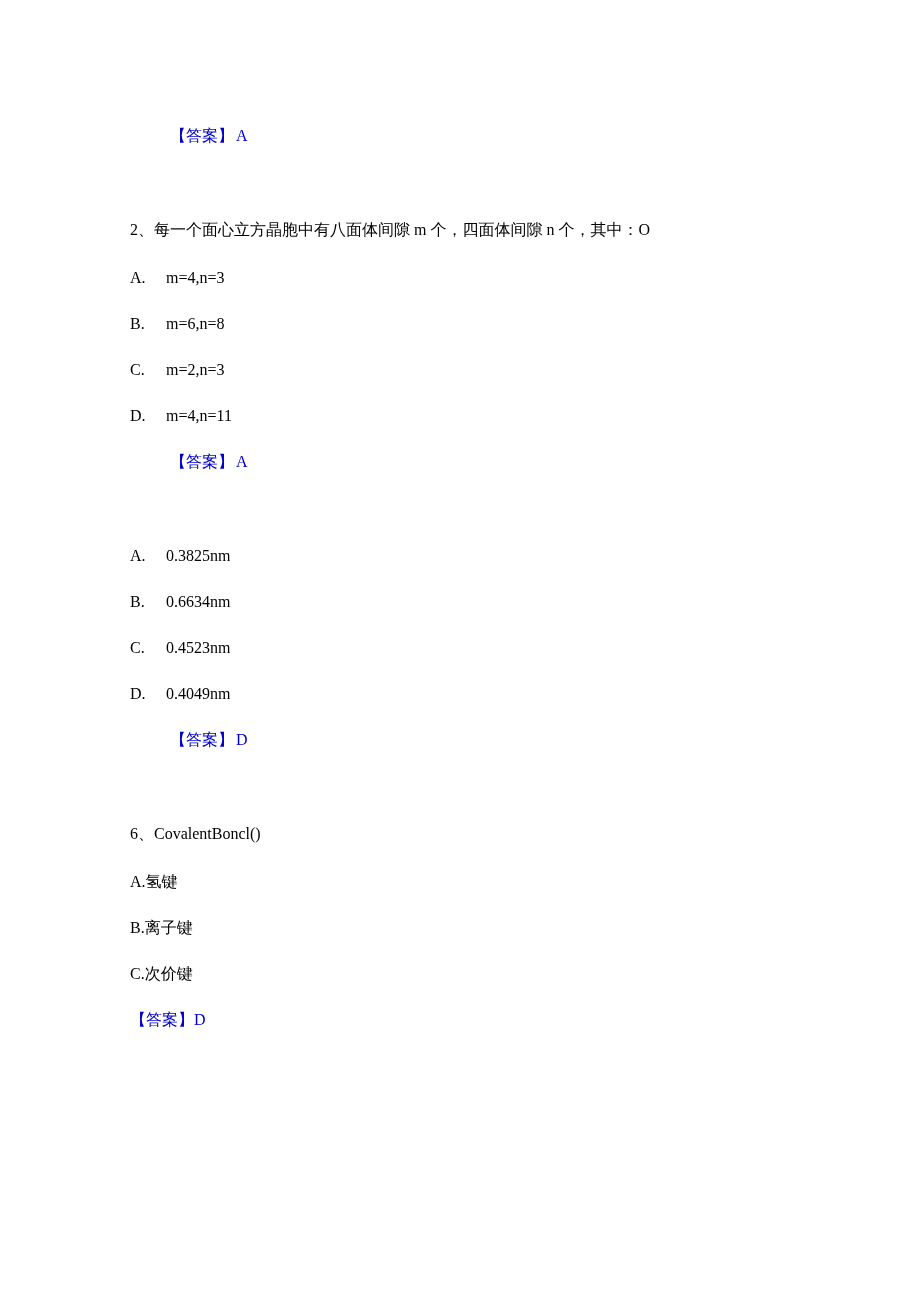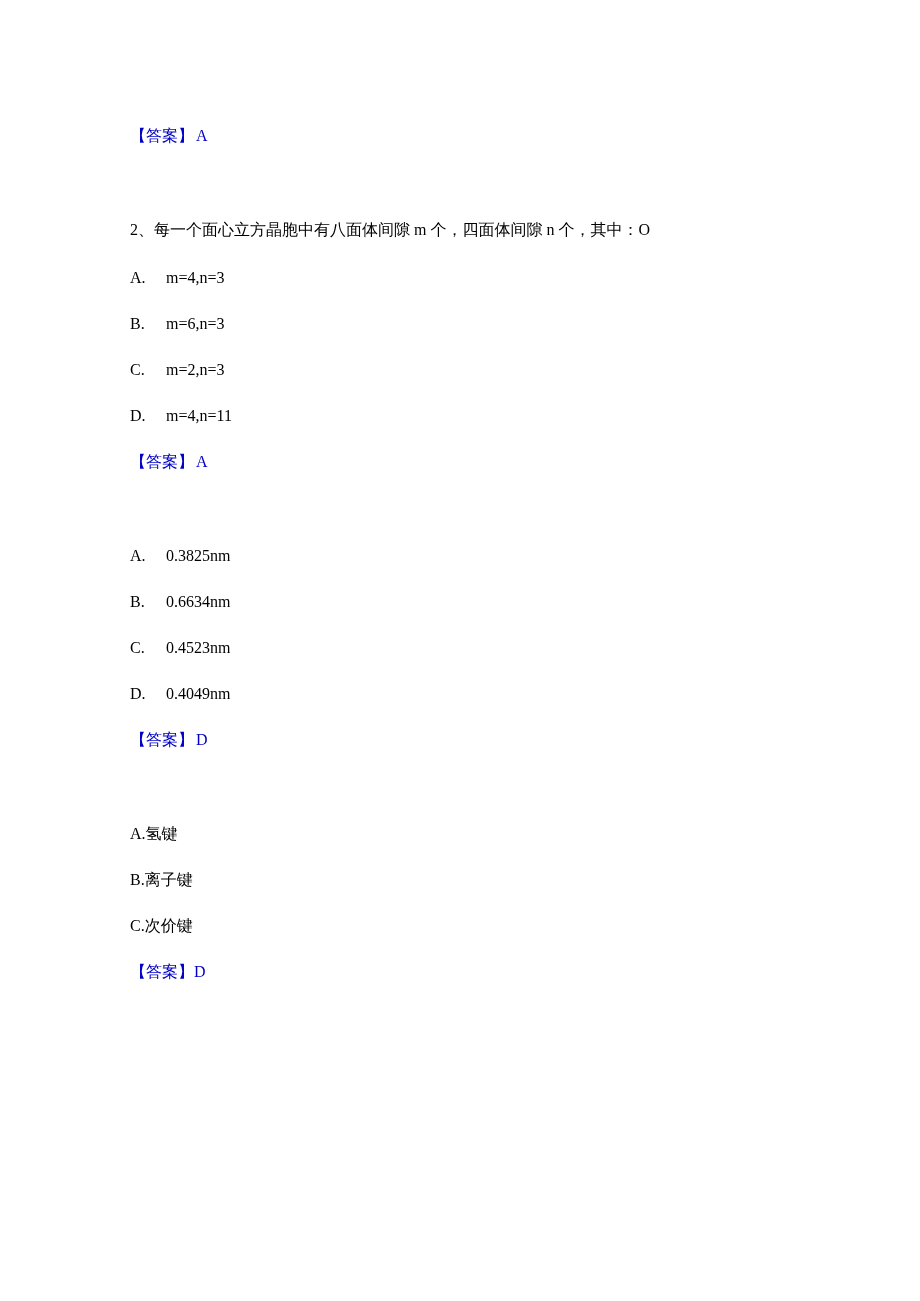--- a/index.html
+++ b/index.html
@@ -12,20 +12,21 @@
     padding: 110px 130px 80px 130px;
     font-family: "SimSun", "宋体", serif;
     font-size: 16px;
     color: #000000;
     line-height: 1.5;
   }
   .answer {
     color: #0000c6;
     margin-top: 14px;
     margin-bottom: 70px;
+    margin-left: 40px;
   }
   .answer .letter {
     color: #0000c6;
     margin-left: 2px;
   }
   .question-stem {
     margin-bottom: 24px;
   }
   .option {
     margin-bottom: 22px;
@@ -52,21 +53,21 @@
     <span>【答案】</span><span class="letter">A</span>
   </div>
 
   <div class="question-stem">2、每一个面心立方晶胞中有八面体间隙 m 个，四面体间隙 n 个，其中：O</div>
   <div class="option">
     <span class="letter">A.</span>
     <span>m=4,n=3</span>
   </div>
   <div class="option">
     <span class="letter">B.</span>
-    <span>m=6,n=3</span>
+    <span>m=6,n=8</span>
   </div>
   <div class="option">
     <span class="letter">C.</span>
     <span>m=2,n=3</span>
   </div>
   <div class="option">
     <span class="letter">D.</span>
     <span>m=4,n=11</span>
   </div>
   <div class="answer">
@@ -86,20 +87,21 @@
     <span>0.4523nm</span>
   </div>
   <div class="option">
     <span class="letter">D.</span>
     <span>0.4049nm</span>
   </div>
   <div class="answer">
     <span>【答案】</span><span class="letter">D</span>
   </div>
 
+  <div class="question-stem">6、CovalentBoncl()</div>
   <div class="option-tight">
     <span>A.氢键</span>
   </div>
   <div class="option-tight">
     <span>B.离子键</span>
   </div>
   <div class="option-tight">
     <span>C.次价键</span>
   </div>
   <div class="last-answer">

